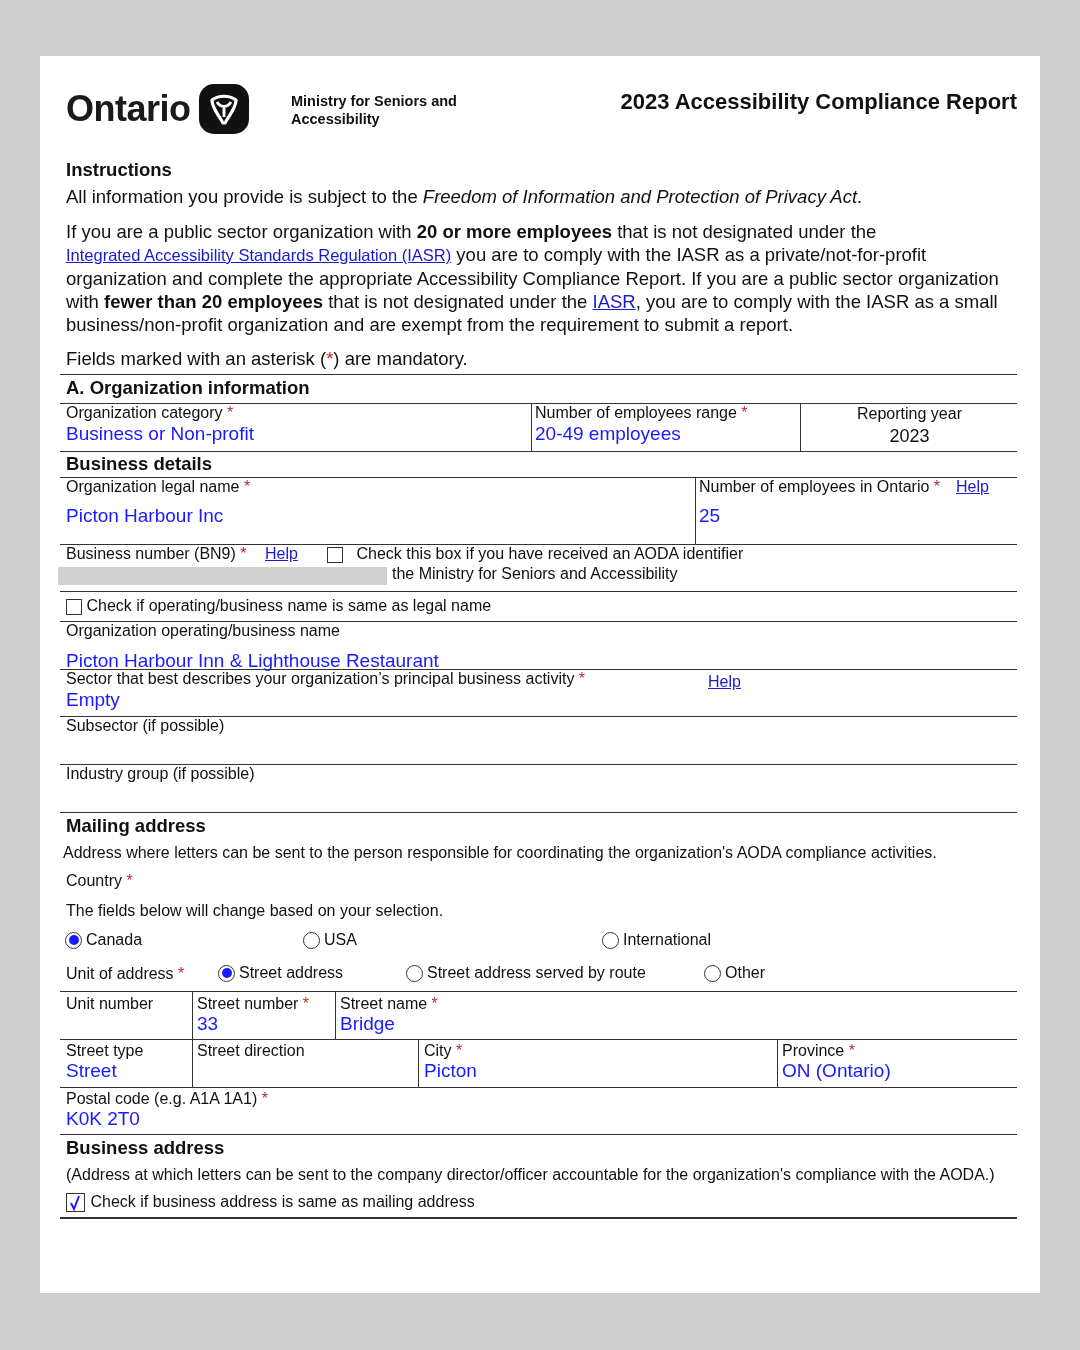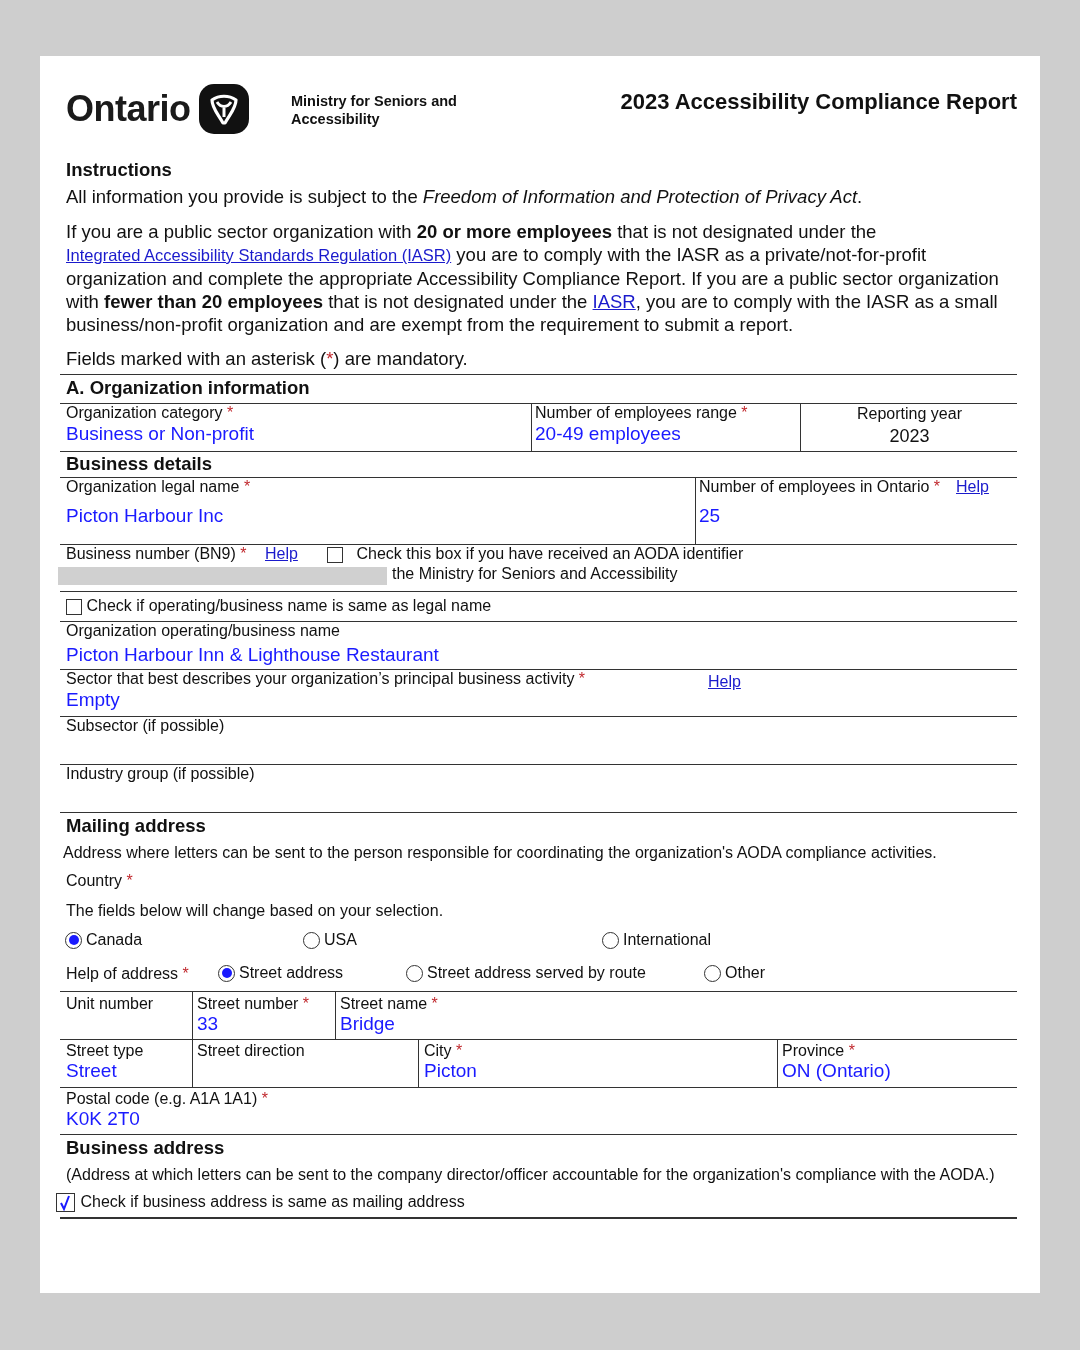--- a/index.html
+++ b/index.html
@@ -100,21 +100,21 @@
   <div class="hline" style="top:535px;"></div>
 
   <div class="abs lbl" style="left:26px; top:541px;">
     <span class="cb"></span>
     <span style="margin-left:0;">Check if operating/business name is same as legal name</span>
   </div>
   <div class="hline" style="top:565px;"></div>
 
   <div class="abs" style="left:26px; top:566px;">
     <div class="lbl">Organization operating/business name</div>
-    <div class="val" style="margin-top:4px;">Picton Harbour Inn &amp; Lighthouse Restaurant</div>
+    <div class="val" style="margin-top:10px;">Picton Harbour Inn &amp; Lighthouse Restaurant</div>
   </div>
   <div class="hline" style="top:613px;"></div>
 
   <div class="abs" style="left:26px; top:614px;">
     <div class="lbl"><span>Sector that best describes your organization’s principal business activity</span> <span class="req">*</span></div>
     <div class="val" style="margin-top:1px;">Empty</div>
   </div>
   <a class="abs link lbl" href="#" style="left:668px; top:617px;">Help</a>
   <div class="hline" style="top:660px;"></div>
 
@@ -144,21 +144,21 @@
   <div class="opt" style="left:263px; top:875px;">
     <span class="radio"></span>
     <span>USA</span>
   </div>
   <div class="opt" style="left:562px; top:875px;">
     <span class="radio"></span>
     <span>International</span>
   </div>
 
   <div class="abs lbl" style="left:26px; top:909px;">
-    <span>Help of address</span> <span class="req">*</span>
+    <span>Unit of address</span> <span class="req">*</span>
   </div>
   <div class="opt" style="left:178px; top:908px;">
     <span class="radio on"></span>
     <span>Street address</span>
   </div>
   <div class="opt" style="left:366px; top:908px;">
     <span class="radio"></span>
     <span>Street address served by route</span>
   </div>
   <div class="opt" style="left:664px; top:908px;">
@@ -205,21 +205,21 @@
   <div class="hline" style="top:1031px;"></div>
 
   <div class="abs" style="left:26px; top:1034px;">
     <div class="lbl"><span>Postal code (e.g. A1A 1A1)</span> <span class="req">*</span></div>
     <div class="val">K0K 2T0</div>
   </div>
   <div class="hline" style="top:1078px;"></div>
 
   <div class="abs section-h" style="left:26px; top:1081px;">Business address</div>
   <div class="abs lbl" style="left:26px; top:1110px;">(Address at which letters can be sent to the company director/officer accountable for the organization's compliance with the AODA.)</div>
-  <div class="abs lbl" style="left:16px; top:1137px;">
+  <div class="abs lbl" style="left:26px; top:1137px;">
     <span class="cb" style="width:19px; height:19px;">
       <svg width="17" height="17" viewBox="0 0 17 17" style="position:absolute; left:0; top:0;">
         <path d="M4 9 L7 15 L12 2" fill="none" stroke="#1a1aff" stroke-width="2"></path>
       </svg>
     </span>
     <span style="margin-left:1px;">Check if business address is same as mailing address</span>
   </div>
   <div class="hline" style="top:1161px; border-top-width:2px;"></div>
 
 </div>

